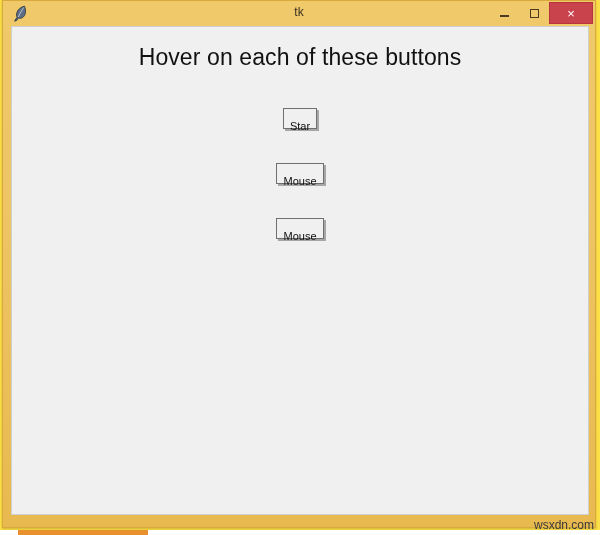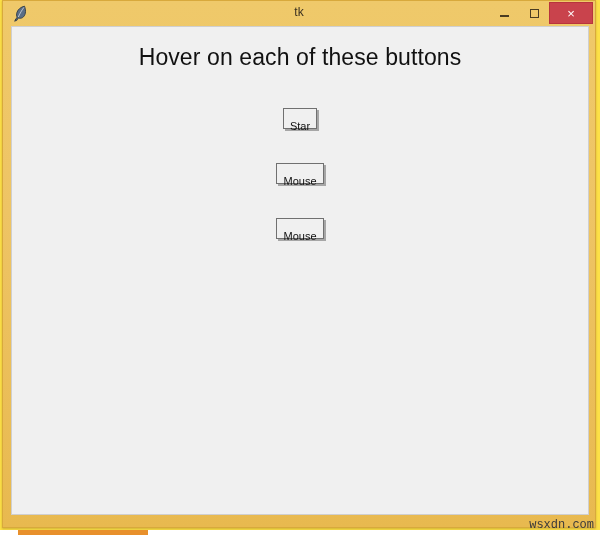--- a/index.html
+++ b/index.html
@@ -178,21 +178,21 @@
     box-shadow: 2px 2px 0 0 #a6a6a6;
     cursor: default;
     white-space: nowrap;
   }
 
   
   .watermark {
     position: absolute;
     right: 6px;
     bottom: 3px;
-    font-family: Liberation Mono, monospace;
+    font-family: Liberation Sans, sans-serif;
     font-size: 12px;
     color: #3a3a3a;
   }
 </style>
 </head>
 <body>
 
 <div id="screen">
 
   <div class="window">

